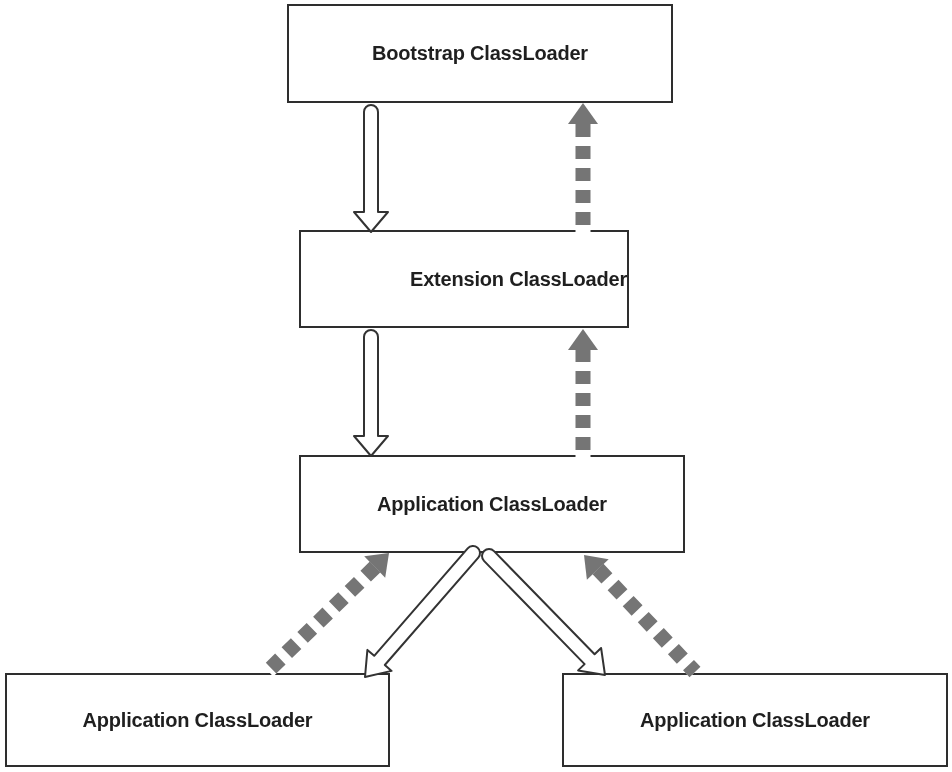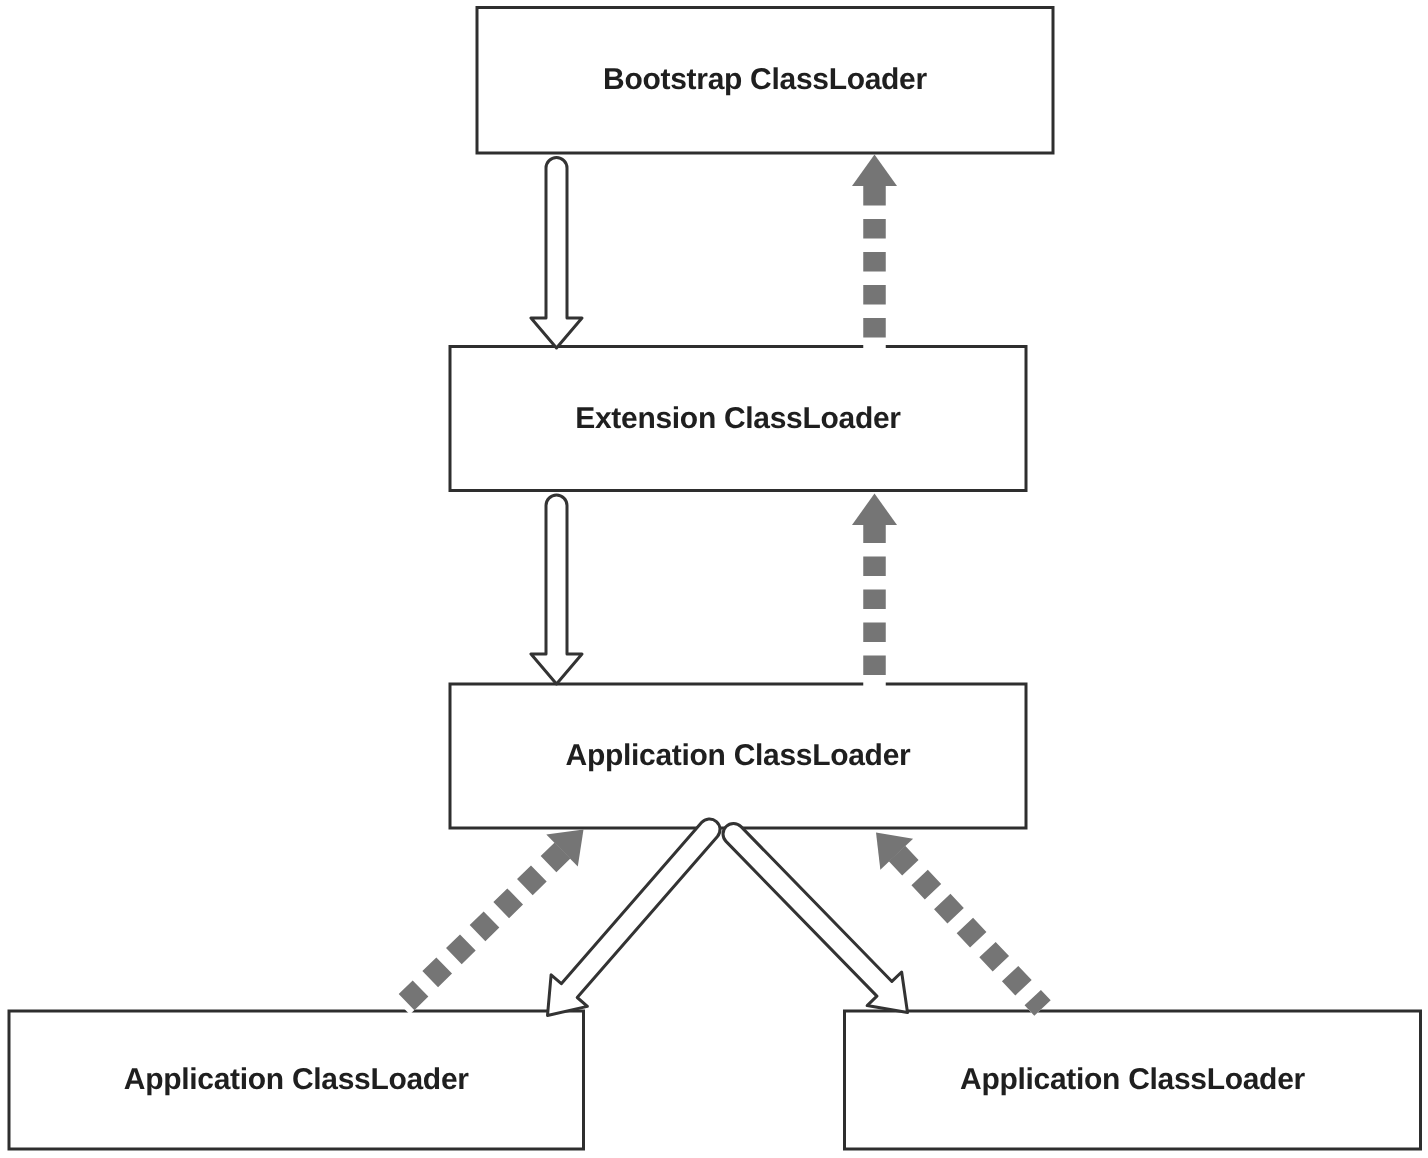--- a/index.html
+++ b/index.html
@@ -22,22 +22,22 @@
     background: #ffffff;
     display: flex;
     align-items: center;
     justify-content: center;
     text-align: center;
     font-size: 20px;
     font-weight: 700;
     color: #1f1f1f;
     letter-spacing: -0.2px;
   }
-  .node-bootstrap   { left: 317px; top: 4px;   width: 386px; height: 99px; }
-  .node-extension   { left: 299px; top: 230px; width: 386px; height: 98px; }
+  .node-bootstrap   { left: 287px; top: 4px;   width: 386px; height: 99px; }
+  .node-extension   { left: 299px; top: 230px; width: 330px; height: 98px; justify-content: flex-end; }
   .node-application { left: 299px; top: 455px; width: 386px; height: 98px; }
   .node-app-left    { left: 5px;   top: 673px; width: 385px; height: 94px; }
   .node-app-right   { left: 562px; top: 673px; width: 386px; height: 94px; }
   .arrows-layer {
     position: absolute;
     left: 0; top: 0;
     width: 952px;
     height: 772px;
     pointer-events: none;
     z-index: 2;

